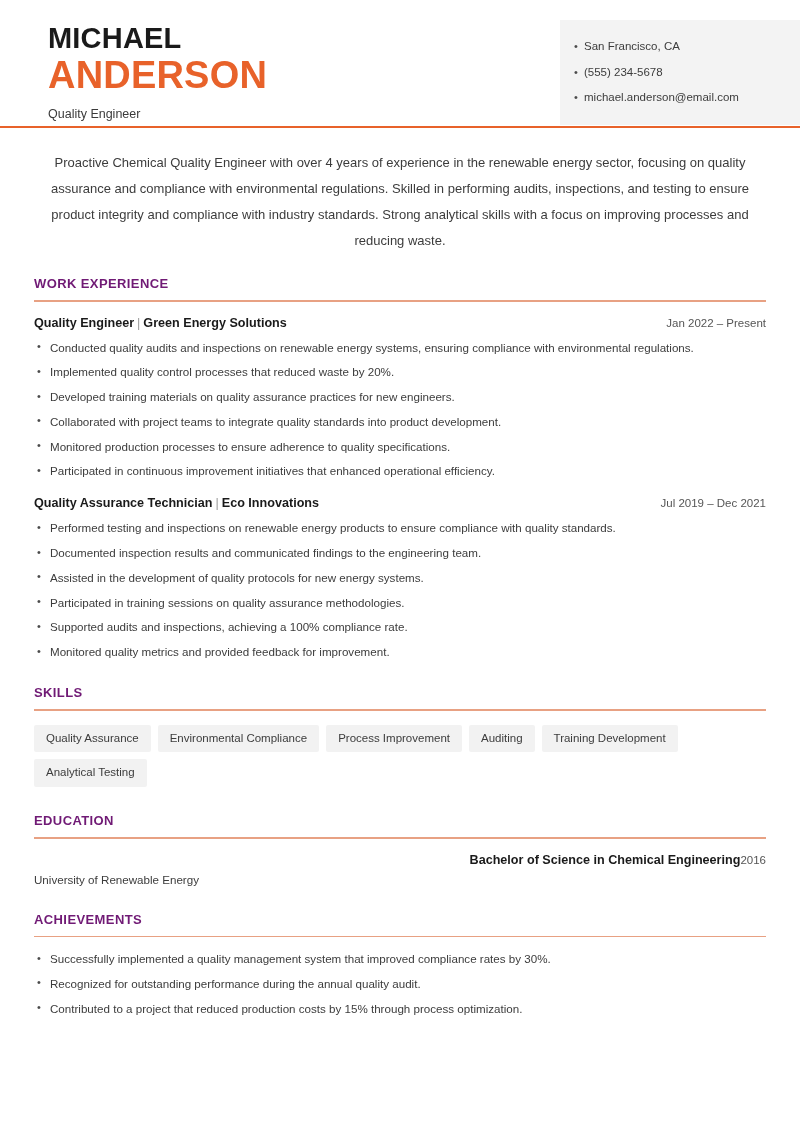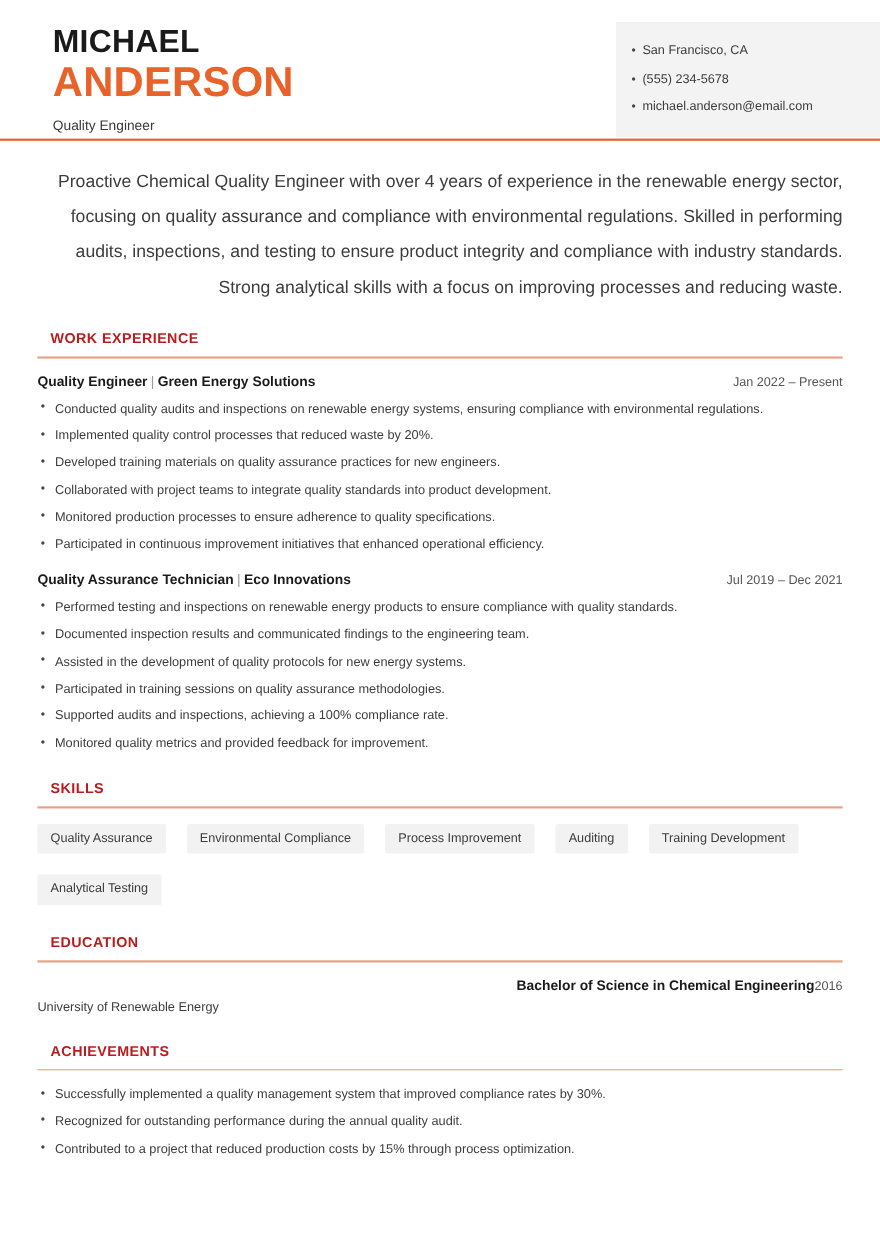--- a/index.html
+++ b/index.html
@@ -91,36 +91,35 @@
     background: #E8622A;
   }
 
   
   .content {
     padding: 0 34px;
   }
 
   .summary {
     margin-top: 22px;
-    font-size: 16px;
+    font-size: 13px;
     line-height: 2.0;
     color: #3c3c3c;
-    text-align: right;
+    text-align: center;
   }
 
   
   .section { margin-top: 22px; }
 
   .section-title {
     font-size: 13px;
     font-weight: bold;
     letter-spacing: 0.4px;
-    color: #b91c1c;
+    color: #701a75;
     padding-bottom: 9px;
-    margin-left: 12px;
   }
 
   .section-rule {
     height: 1.5px;
     background: #E8A183;
     margin-bottom: 14px;
   }
 
   
   .entry { margin-bottom: 16px; }
@@ -168,21 +167,21 @@
     left: 3px;
     top: -0.5px;
     color: #4a4a4a;
     font-size: 11px;
   }
 
   
   .tags {
     display: flex;
     flex-wrap: wrap;
-    gap: 19px;
+    gap: 7px;
   }
 
   .tag {
     background: #f2f2f2;
     border-radius: 2px;
     padding: 7px 12px;
     font-size: 11.5px;
     color: #3c3c3c;
     line-height: 1.2;
     white-space: nowrap;

